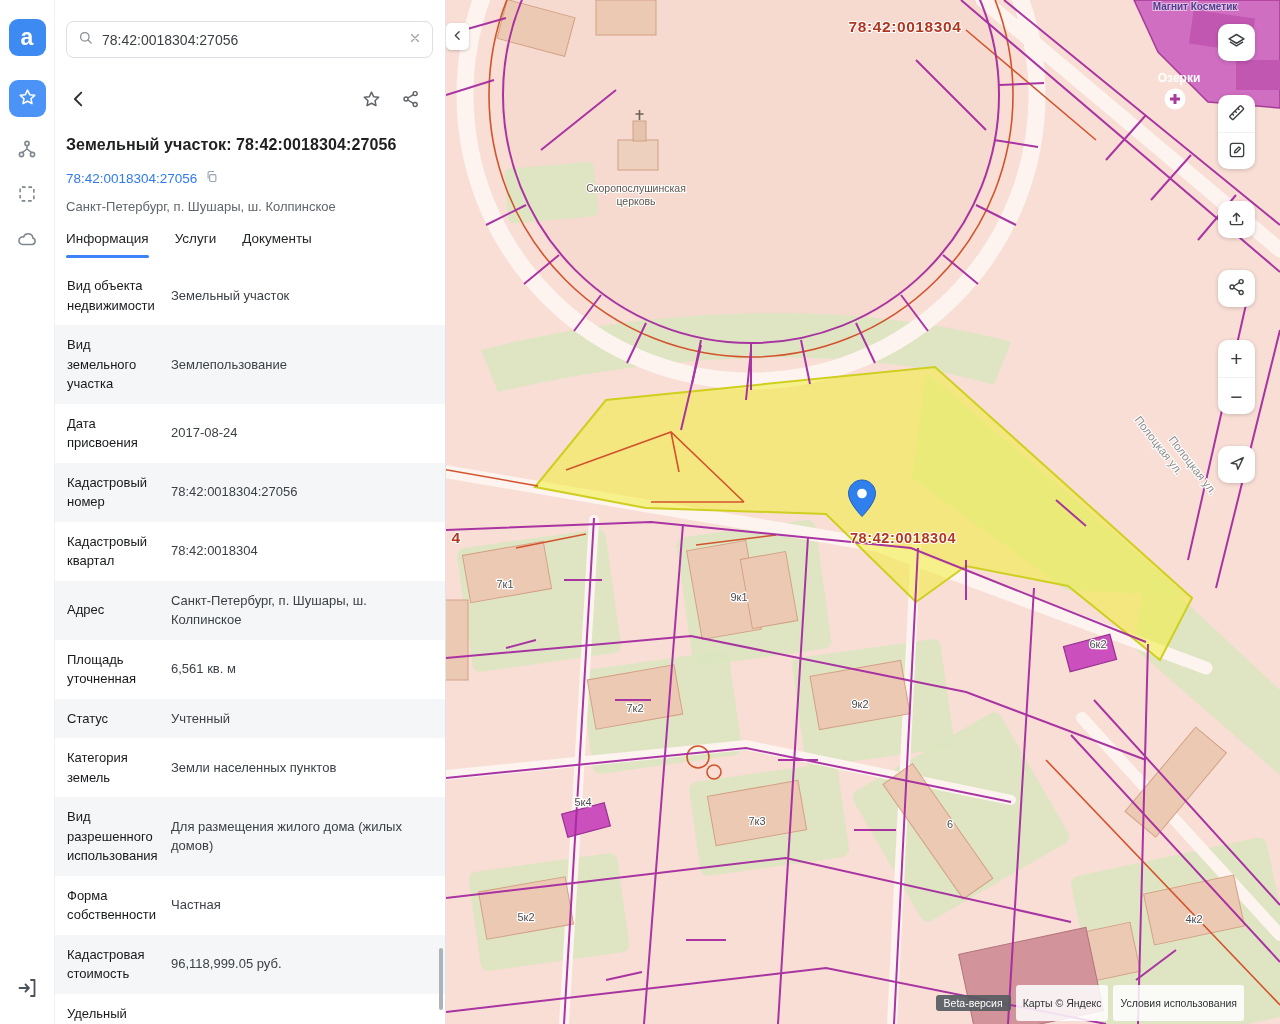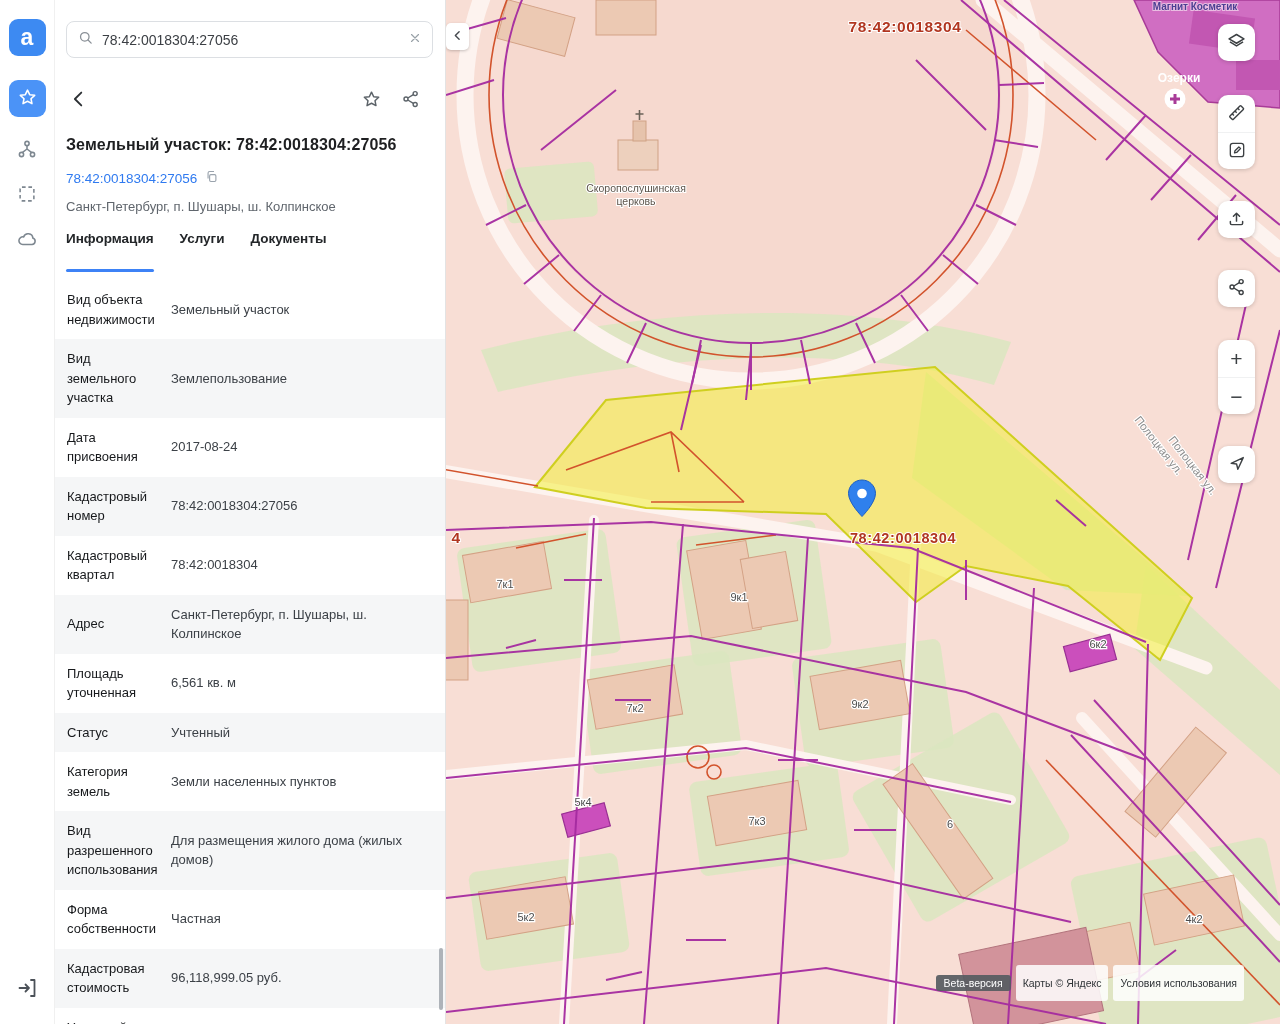--- a/index.html
+++ b/index.html
@@ -25,21 +25,21 @@
                 display:flex; align-items:center; padding:0 10px; gap:8px; }
   .search-box input { border:none; outline:none; flex:1; font-size:14px; color:#3b3f44; font-family:inherit; background:transparent; }
   .icon-btn { border:none; background:transparent; color:#5f6368; display:flex; align-items:center; justify-content:center; cursor:pointer; }
   .obj-head { display:flex; align-items:center; margin:30px 24px 0 13px; gap:19px; }
   .obj-head .spacer { flex:1; }
   .page-title { margin:23px 14px 0 11px; font-size:16px; font-weight:600; color:#1e1f21; letter-spacing:.1px; }
   .link-row { margin:15px 11px 0; display:flex; align-items:center; gap:7px; }
   .cad-link { color:#2f7af0; font-size:13.5px; cursor:pointer; text-decoration:none; }
   .addr { margin:12px 11px 0; font-size:13px; color:#60666d; }
   .tabs { display:flex; gap:26px; margin:17px 11px 0; }
-  .tab { font-size:13.5px; font-weight:700; color:#232629; padding-bottom:26px; position:relative; cursor:pointer; }
+  .tab { font-size:13.5px; font-weight:400; color:#232629; padding-bottom:12px; position:relative; cursor:pointer; }
   .tab.active::after { content:""; position:absolute; left:0; right:0; bottom:0; height:3px; background:#3d82f6; border-radius:2px; }
   #fields { margin-top:8px; }
   .field-row { display:grid; grid-template-columns:96px 1fr; column-gap:8px; align-items:center;
                padding:10px 12px; font-size:13px; line-height:1.5; }
   .field-row:nth-child(even) { background:#f5f6f7; }
   .f-label { color:#17191c; }
   .f-value { color:#3c4147; }
   .scroll-thumb { position:absolute; right:2px; top:948px; width:4px; height:62px; background:#aeb3b9; border-radius:2px; cursor:pointer; }
 
   
@@ -47,21 +47,21 @@
   #map svg.mapcanvas { position:absolute; inset:0; display:block; }
   .collapse-btn { position:absolute; left:0; top:23px; width:23px; height:27px; background:#fff; border:none;
                   border-radius:5px; box-shadow:0 1px 3px rgba(0,0,0,.22); display:flex; align-items:center; justify-content:center;
                   color:#45494e; cursor:pointer; z-index:3; }
   .ctrl { position:absolute; right:25px; width:37px; background:#fff; border-radius:10px;
           box-shadow:0 1px 4px rgba(0,0,0,.18); display:flex; flex-direction:column; align-items:center; z-index:3; }
   .ctrl-btn { width:37px; height:37px; border:none; background:transparent; color:#3c4043;
               display:flex; align-items:center; justify-content:center; cursor:pointer; }
   .ctrl-btn + .ctrl-btn { border-top:1px solid #f0f1f2; }
   .zoom-glyph { font-size:21px; font-weight:500; line-height:1; color:#3c4043; }
-  .attribution { position:absolute; right:36px; bottom:23px; display:flex; gap:5px; align-items:center; font-size:10.5px; z-index:3; }
+  .attribution { position:absolute; right:36px; bottom:3px; display:flex; gap:5px; align-items:center; font-size:10.5px; z-index:3; }
   .attr-dark { background:rgba(86,91,97,.92); color:#fff; padding:2px 8px; border-radius:3px; }
   .attr-light { background:rgba(255,255,255,.85); color:#2f3337; padding:12px 7px; border-radius:3px; cursor:pointer; }
 
   
   .qlabel { font-weight:700; font-size:15.5px; fill:#b13620; letter-spacing:.6px; text-anchor:middle;
             paint-order:stroke; stroke:#ffffff; stroke-width:2px; }
   .qlabel-mid { font-size:14.5px; }
   .bld-label { font-size:11px; fill:#4c4c4c; font-weight:500; text-anchor:middle;
                paint-order:stroke; stroke:#fff; stroke-width:2.4px; }
   .poi-label { font-size:10.5px; fill:#5d554c; text-anchor:middle; paint-order:stroke; stroke:#ffffff; stroke-width:2.2px; }

